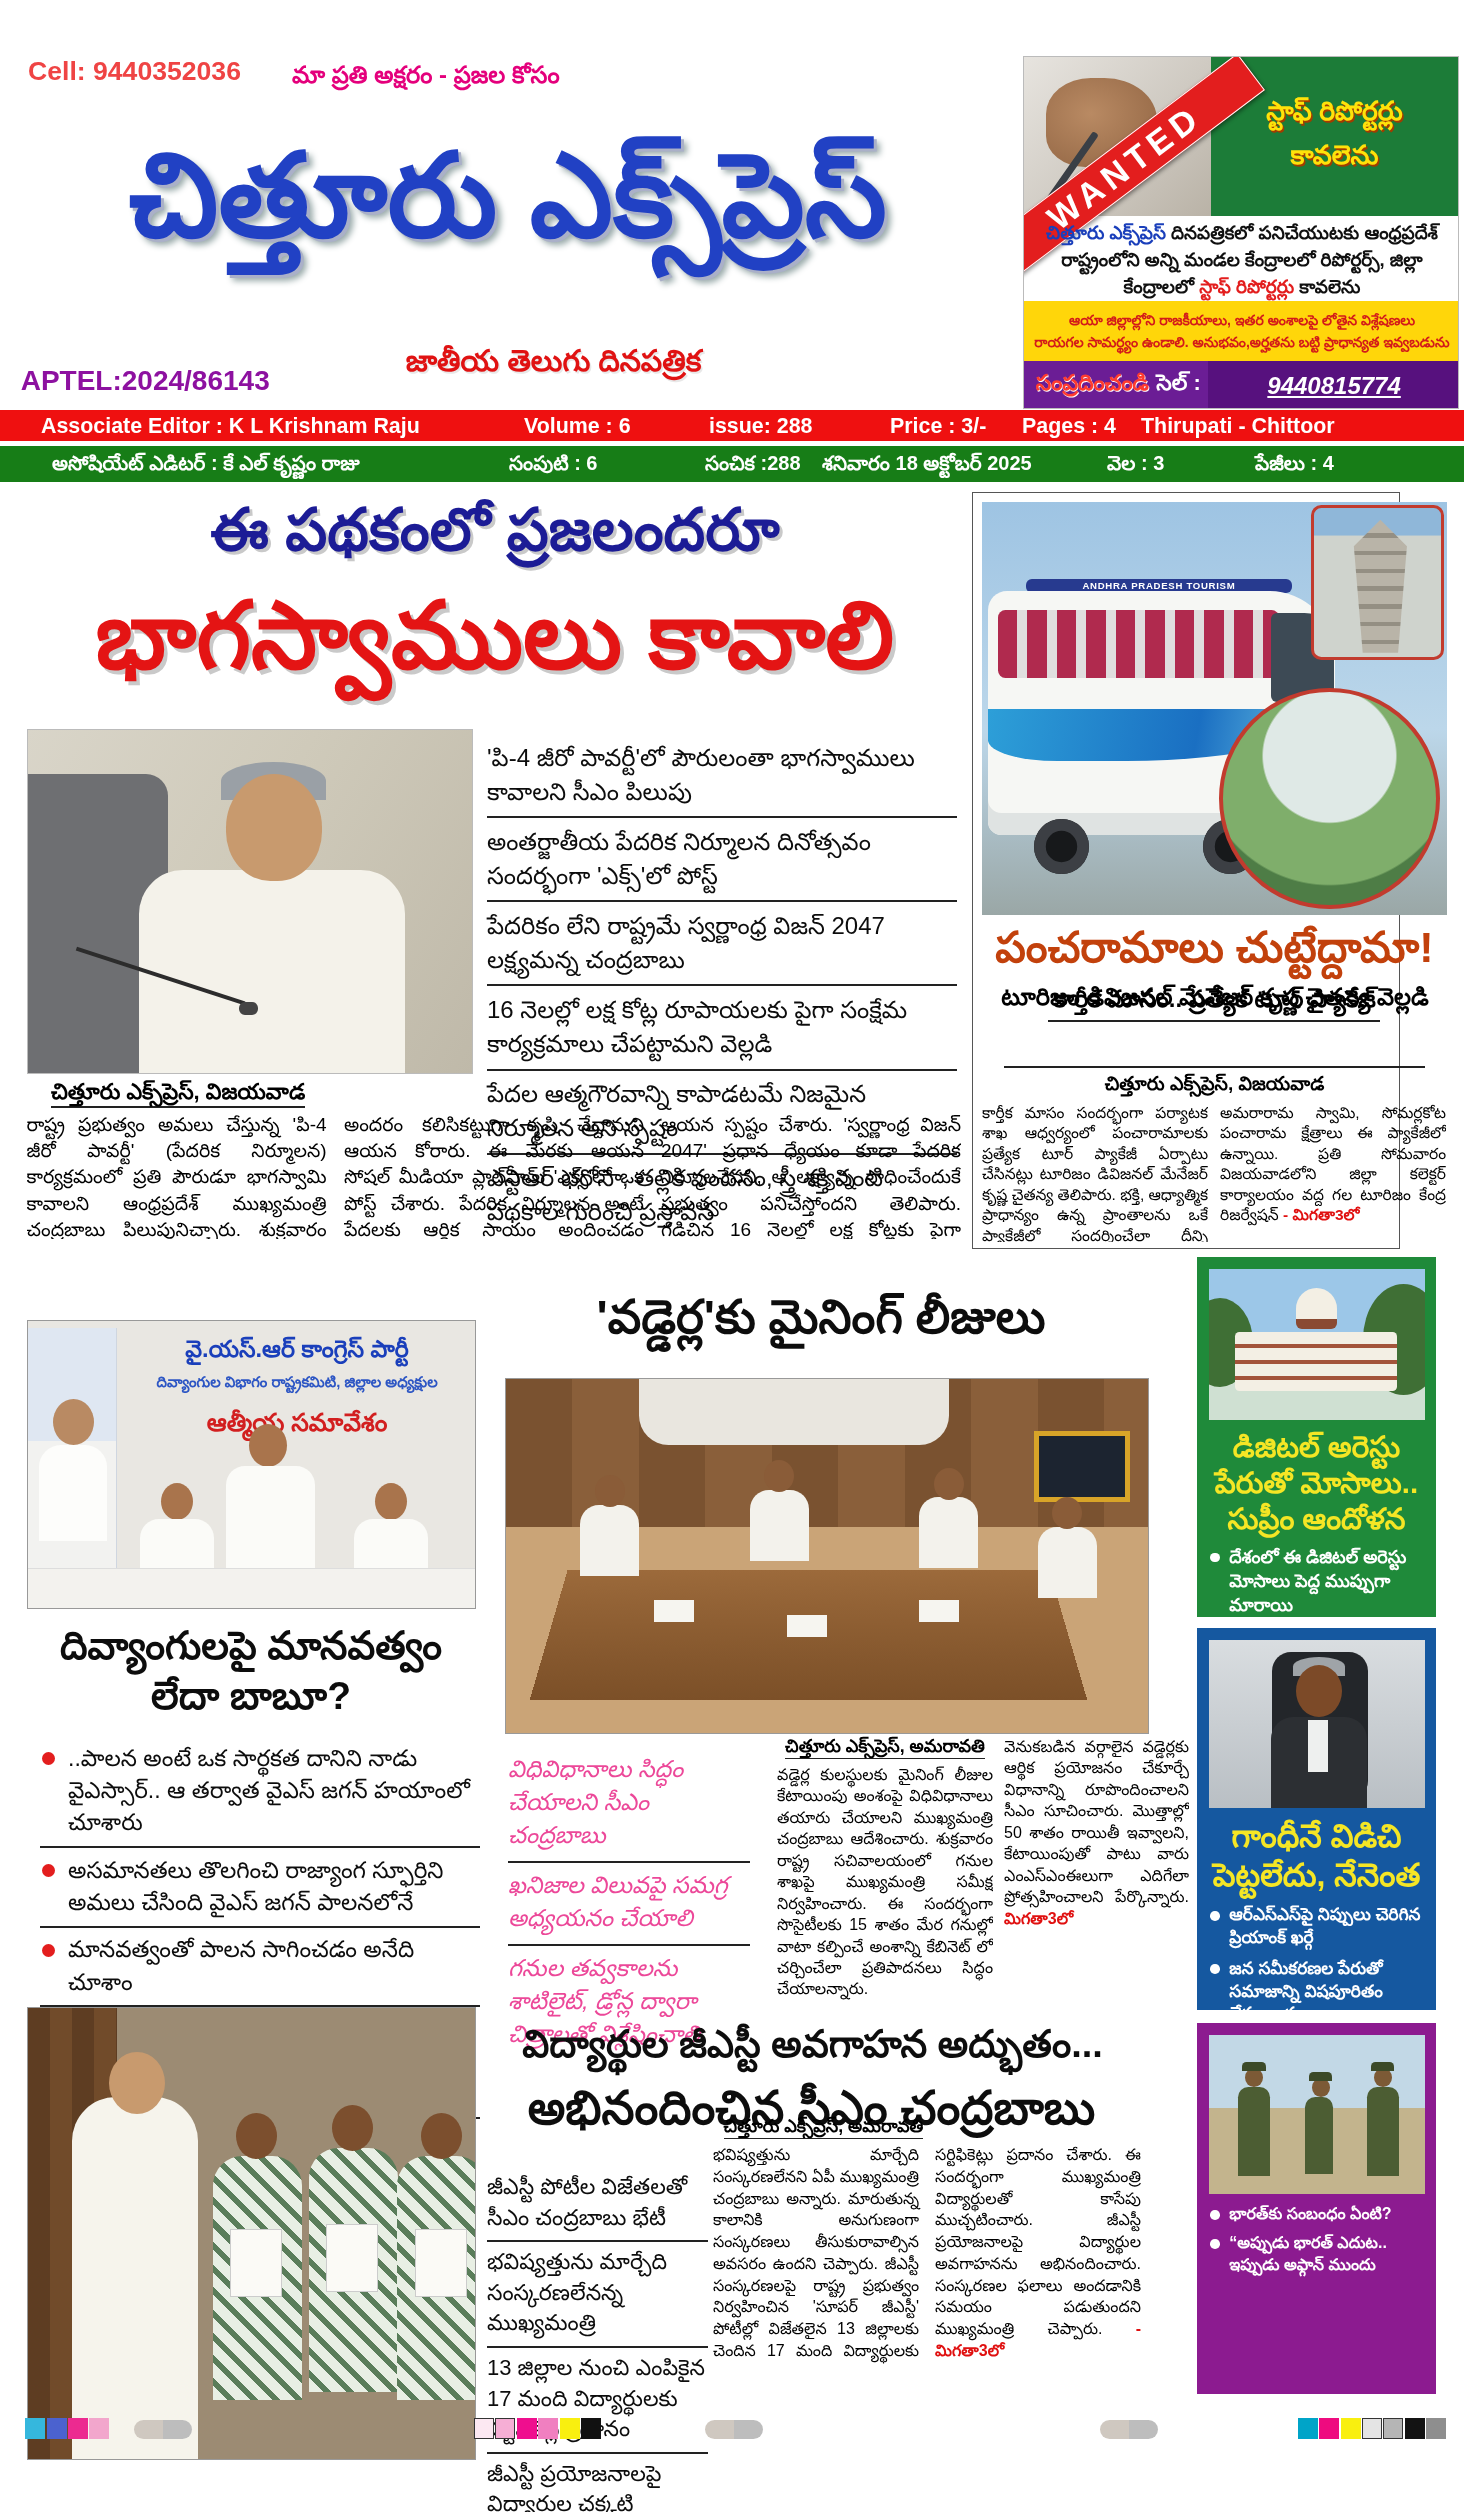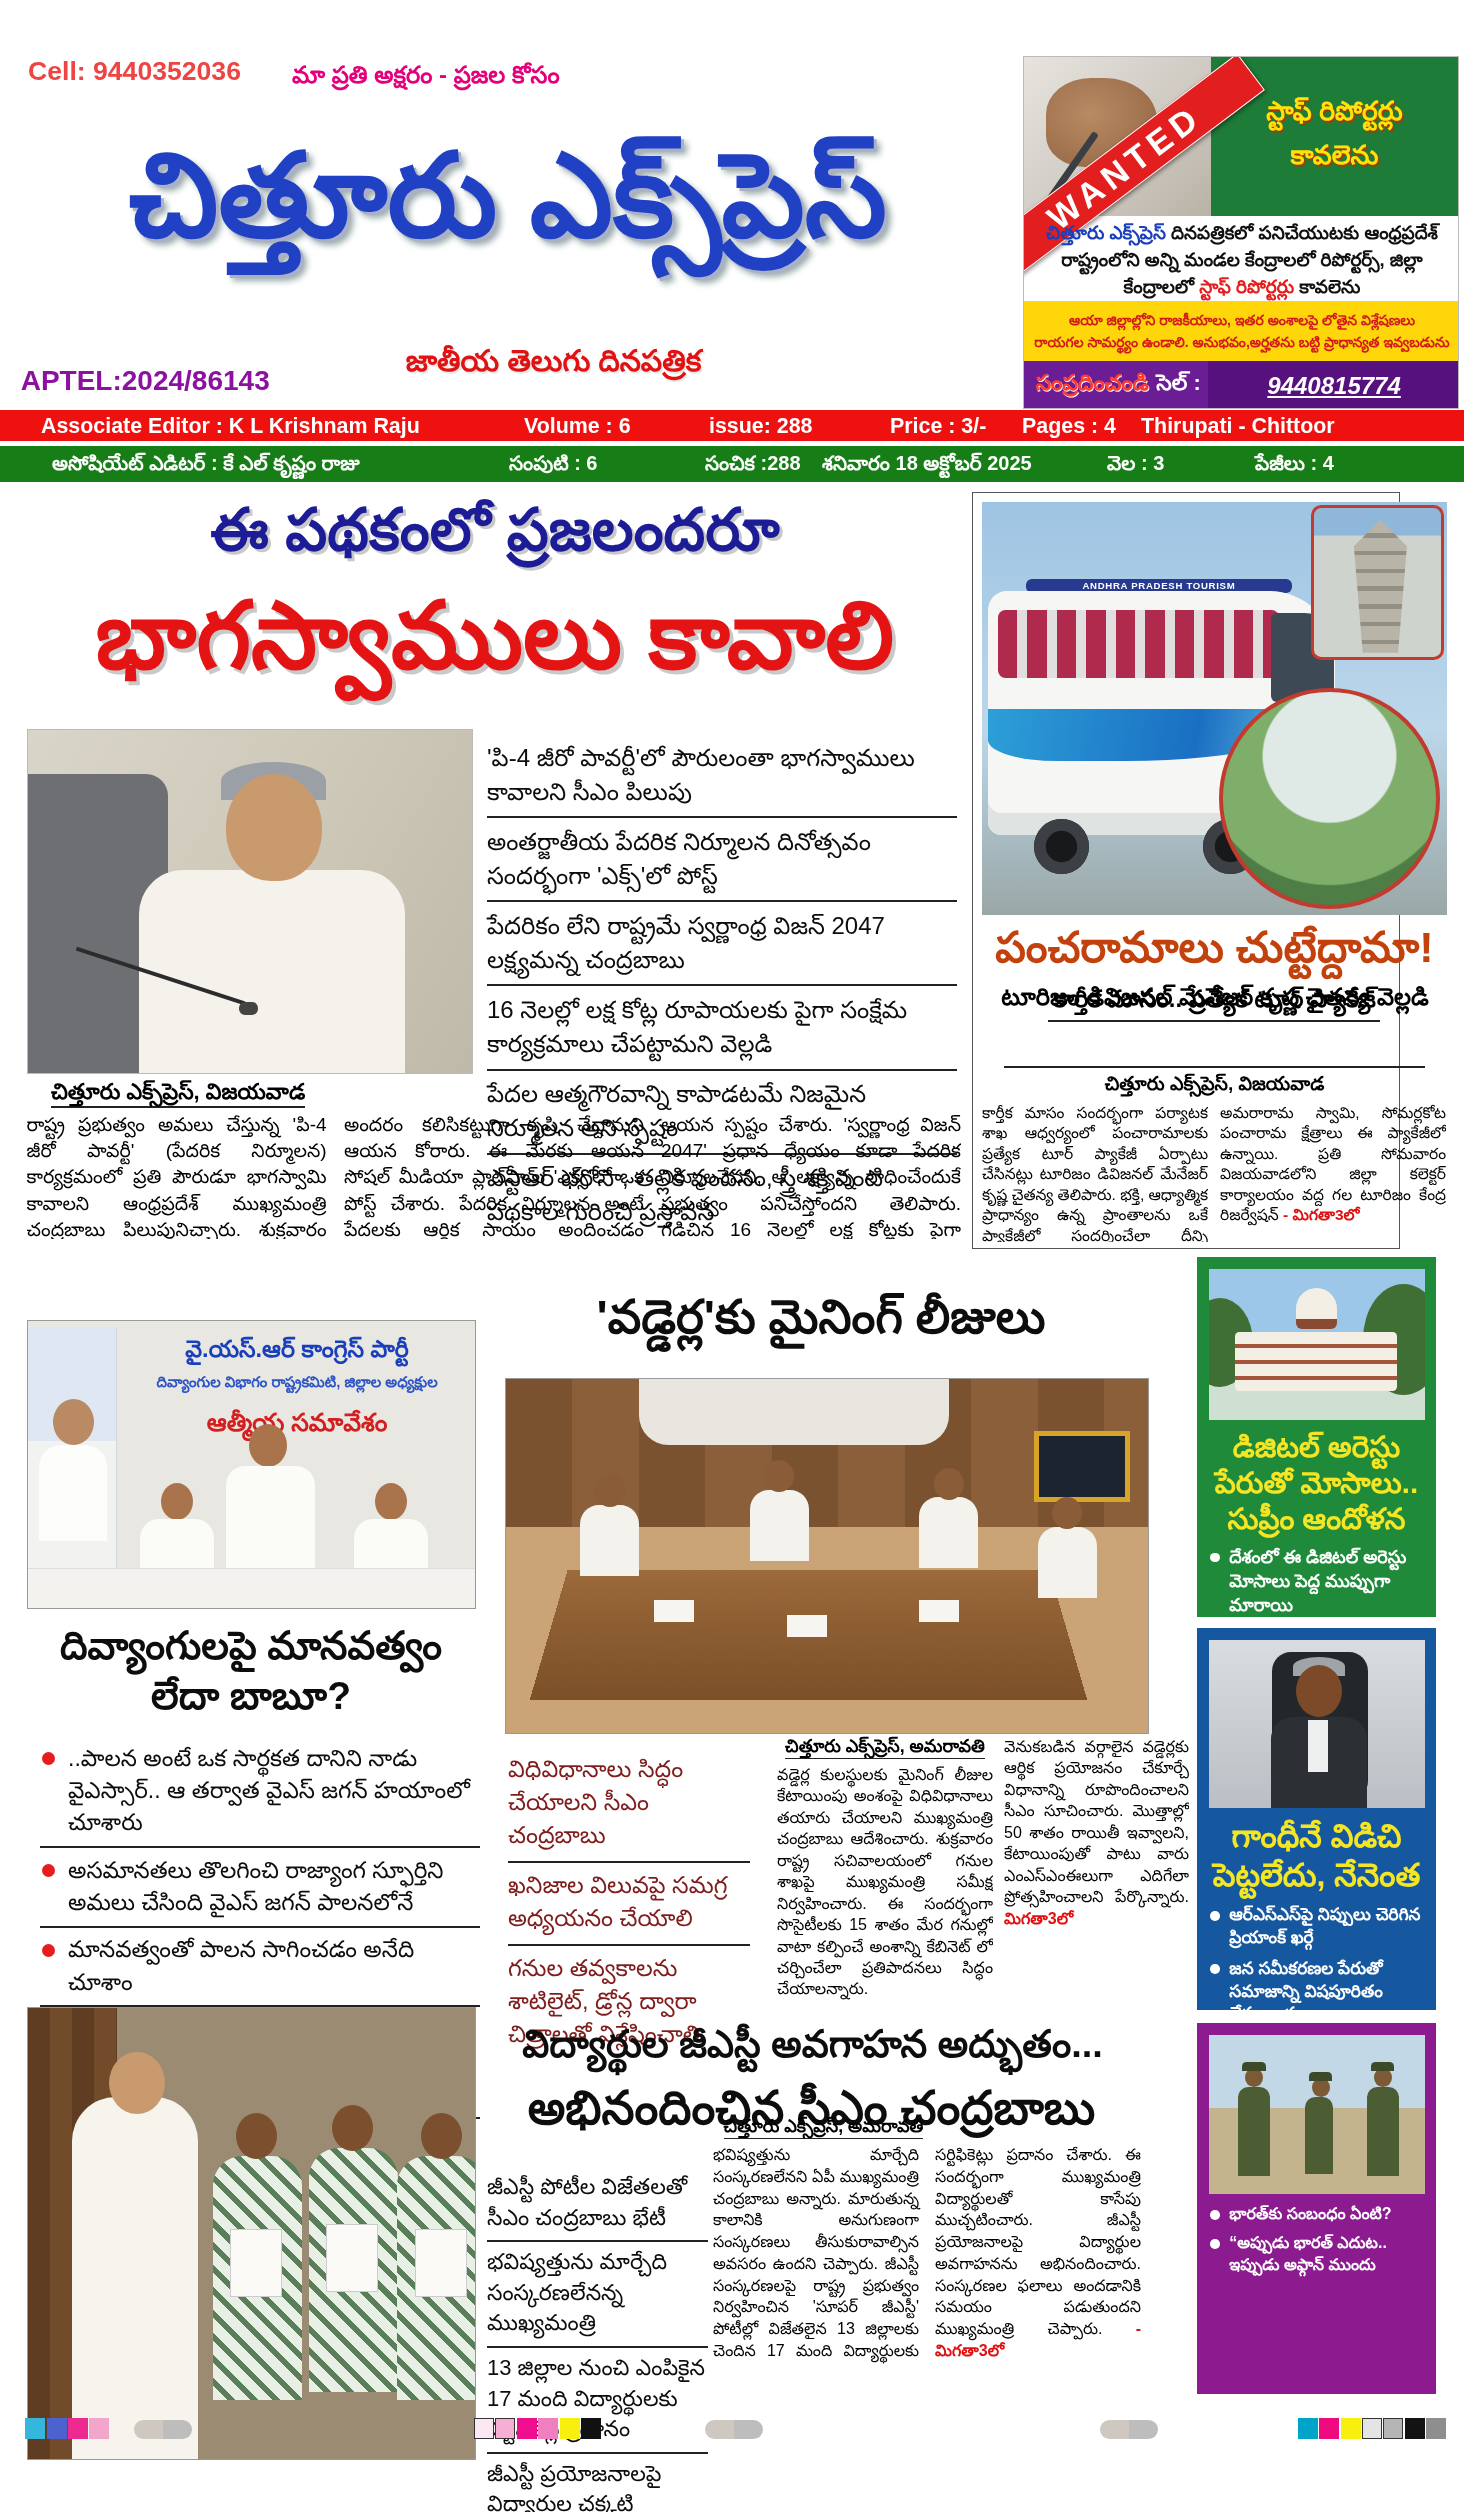--- a/index.html
+++ b/index.html
@@ -104,21 +104,21 @@
   .mine-head { left:493px; top:1289px; width:656px; font-size:47px; font-weight:bold; color:#0d0d0d; text-align:center; }
   .mine-photo { left:505px; top:1378px; width:644px; height:356px; background:#caa477; overflow:hidden; border:0.7px solid #999; }
   .mp-wall { position:absolute; left:0; top:0; width:644px; height:148px; background:repeating-linear-gradient(90deg,#7a5230 0 66px,#8a5f3a 66px 133px); }
   .mp-ceil { position:absolute; left:133px; top:0; width:310px; height:66px; background:#e9e6df; border-radius:0 0 29.5px 29.5px; }
   .mp-table { position:absolute; left:44px; top:185px; width:517px; height:133px; background:linear-gradient(#9c6a3b,#7c5028); transform:perspective(221px) rotateX(14deg); }
   .mp-paper { position:absolute; width:40px; height:22px; background:#f6f5f0; }
   .mp-person { position:absolute; width:59px; height:71px; background:#f3f2ec; border-radius:19px 19px 0 0; }
   .mp-phead { position:absolute; width:29.5px; height:32px; background:#8a5c38; border-radius:50%; }
   .mp-tv { position:absolute; right:17.7px; top:52px; width:96px; height:71px; background:#1c2430; border:5.9px solid #d8a428; }
   .mine-points { left:508px; top:1747px; width:242px; list-style:none; }
-  .mine-points li { font-size:23.6px; line-height:1.4; padding:5.9px 0 8.9px; color:#7f1d1d; }
+  .mine-points li { font-size:23.6px; line-height:1.4; padding:5.9px 0 8.9px; color:#ec4899;font-style:italic; }
   .mine-points li:not(:last-child){ border-bottom:2.2px solid #222; }
   .mine-byline { left:777px; top:1736px; width:216px; font-size:17.7px; font-weight:bold; text-align:center; }
   .mine-byline u { text-decoration:none; border-bottom:1.5px solid #222; padding-bottom:1.5px; }
   .mine-col1 { left:777px; top:1764px; width:216px; height:301px; font-size:16px; line-height:1.34; overflow:hidden; }
   .mine-col2 { left:1004px; top:1736px; width:185px; height:329px; font-size:16px; line-height:1.34; overflow:hidden; }
 
   
   .gst-photo { left:26.6px; top:2007px; width:449px; height:453px; background:#9c8b73; overflow:hidden; border:0.7px solid #999; }
   .gp-wood { position:absolute; left:0; top:0; width:89px; height:453px; background:repeating-linear-gradient(90deg,#5e3d22 0 22px,#714b2a 22px 44px); }
   .gp-cm { position:absolute; left:44px; top:89px; width:126px; height:365px; background:#f6f4ec; border-radius:44px 44px 0 0; }

